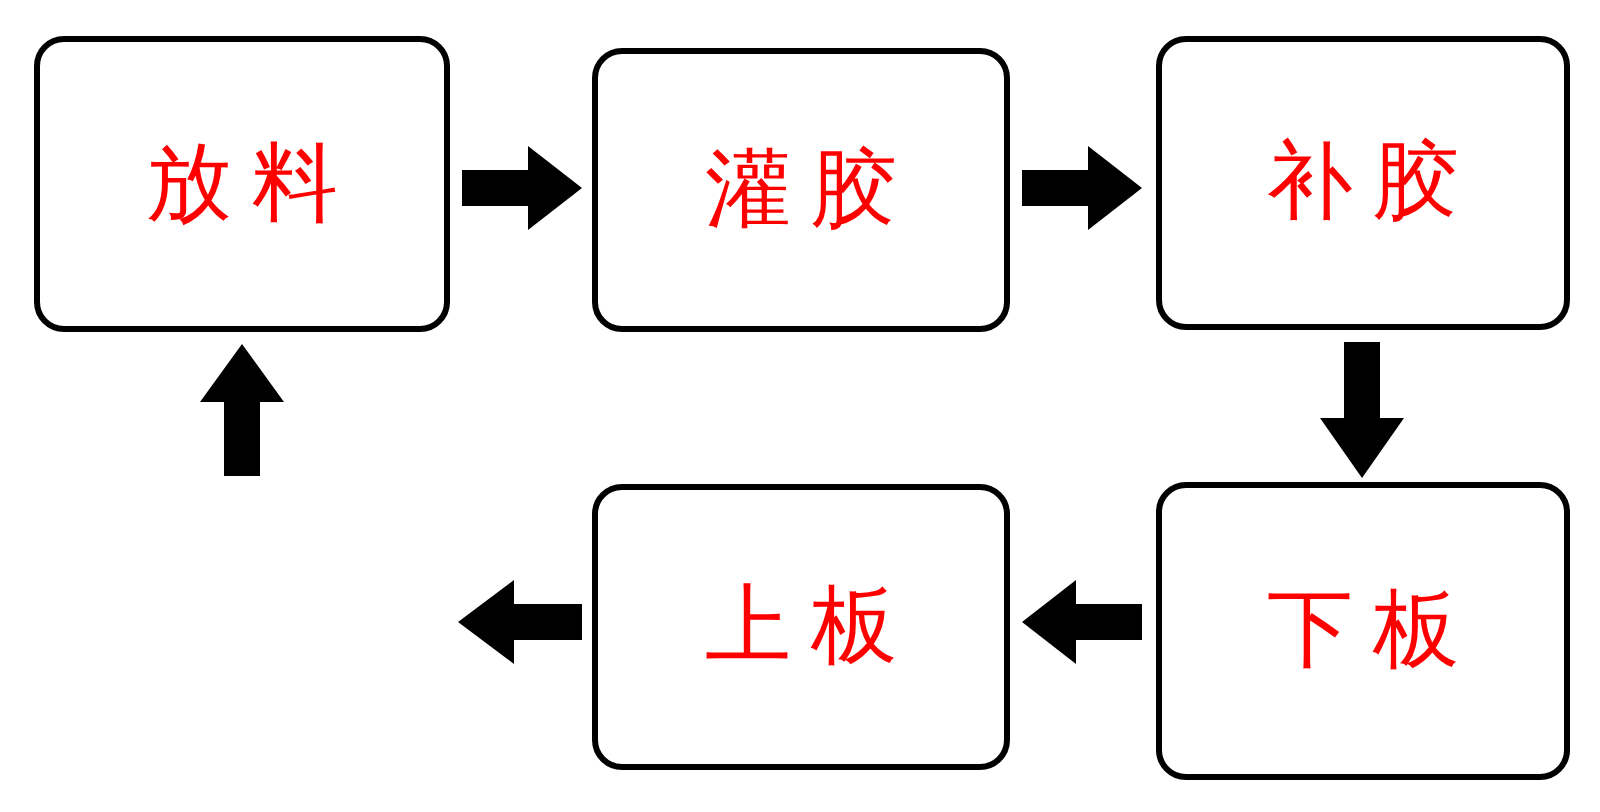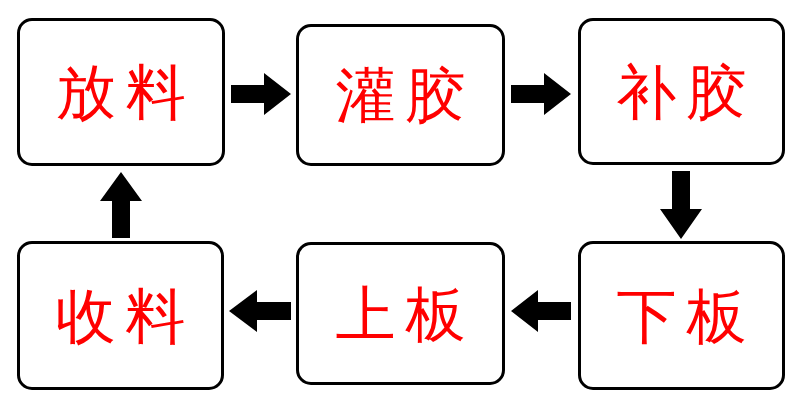--- a/index.html
+++ b/index.html
@@ -20,21 +20,21 @@
     box-sizing: border-box;
     background: #ffffff;
     border: 3px solid #000000;
     border-radius: 15px;
     display: flex;
     align-items: center;
     justify-content: center;
   }
   .node-label {
     color: #ff0000;
-    font-size: 60px;
+    font-size: 43px;
     line-height: 1;
     letter-spacing: 10px;
     text-indent: 10px;
     white-space: nowrap;
     font-family: "DejaVu Serif", "Liberation Serif", serif;
     font-weight: 400;
   }
 
   
   #node-fangliao  { left: 17px;  top: 18px;  width: 208px; height: 148px; }
@@ -67,23 +67,20 @@
   </div>
 
   <div class="node" id="node-bujiao">
     <span class="node-label">补胶</span>
   </div>
 
   <div class="node" id="node-guanjiao">
     <span class="node-label">灌胶</span>
   </div>
 
-  <div class="node" id="node-shouliao">
-    <span class="node-label">收料</span>
-  </div>
 
   <div class="node" id="node-shangban">
     <span class="node-label">上板</span>
   </div>
 
   <div class="node" id="node-xiaban">
     <span class="node-label">下板</span>
   </div>
 
   <div class="arrow" id="arrow-fangliao-guanjiao">

